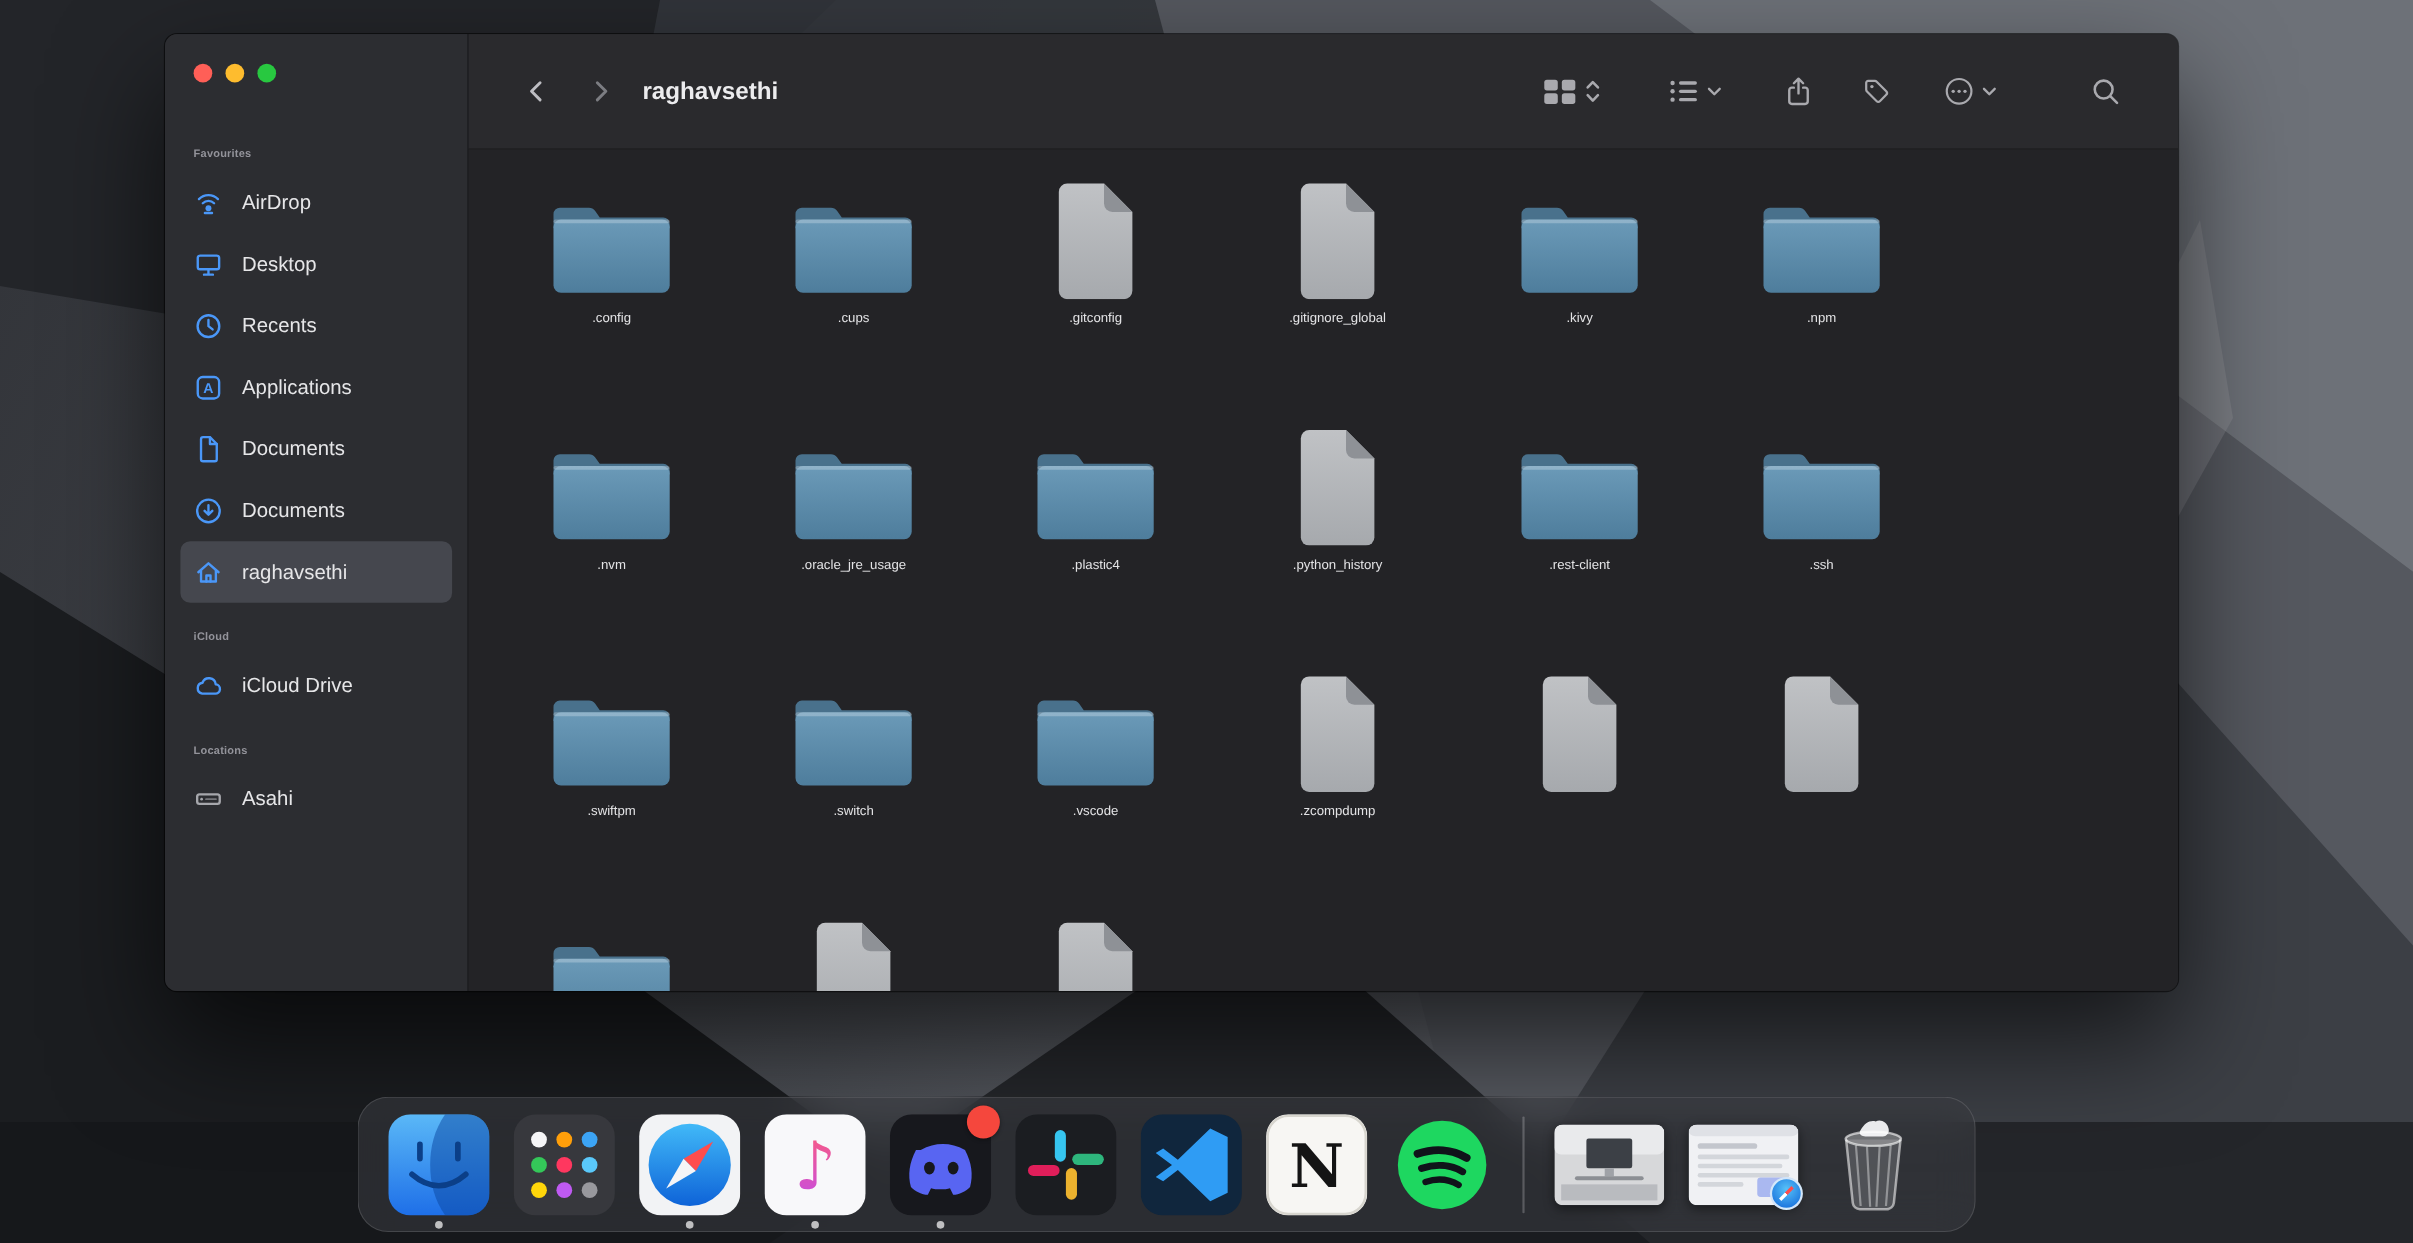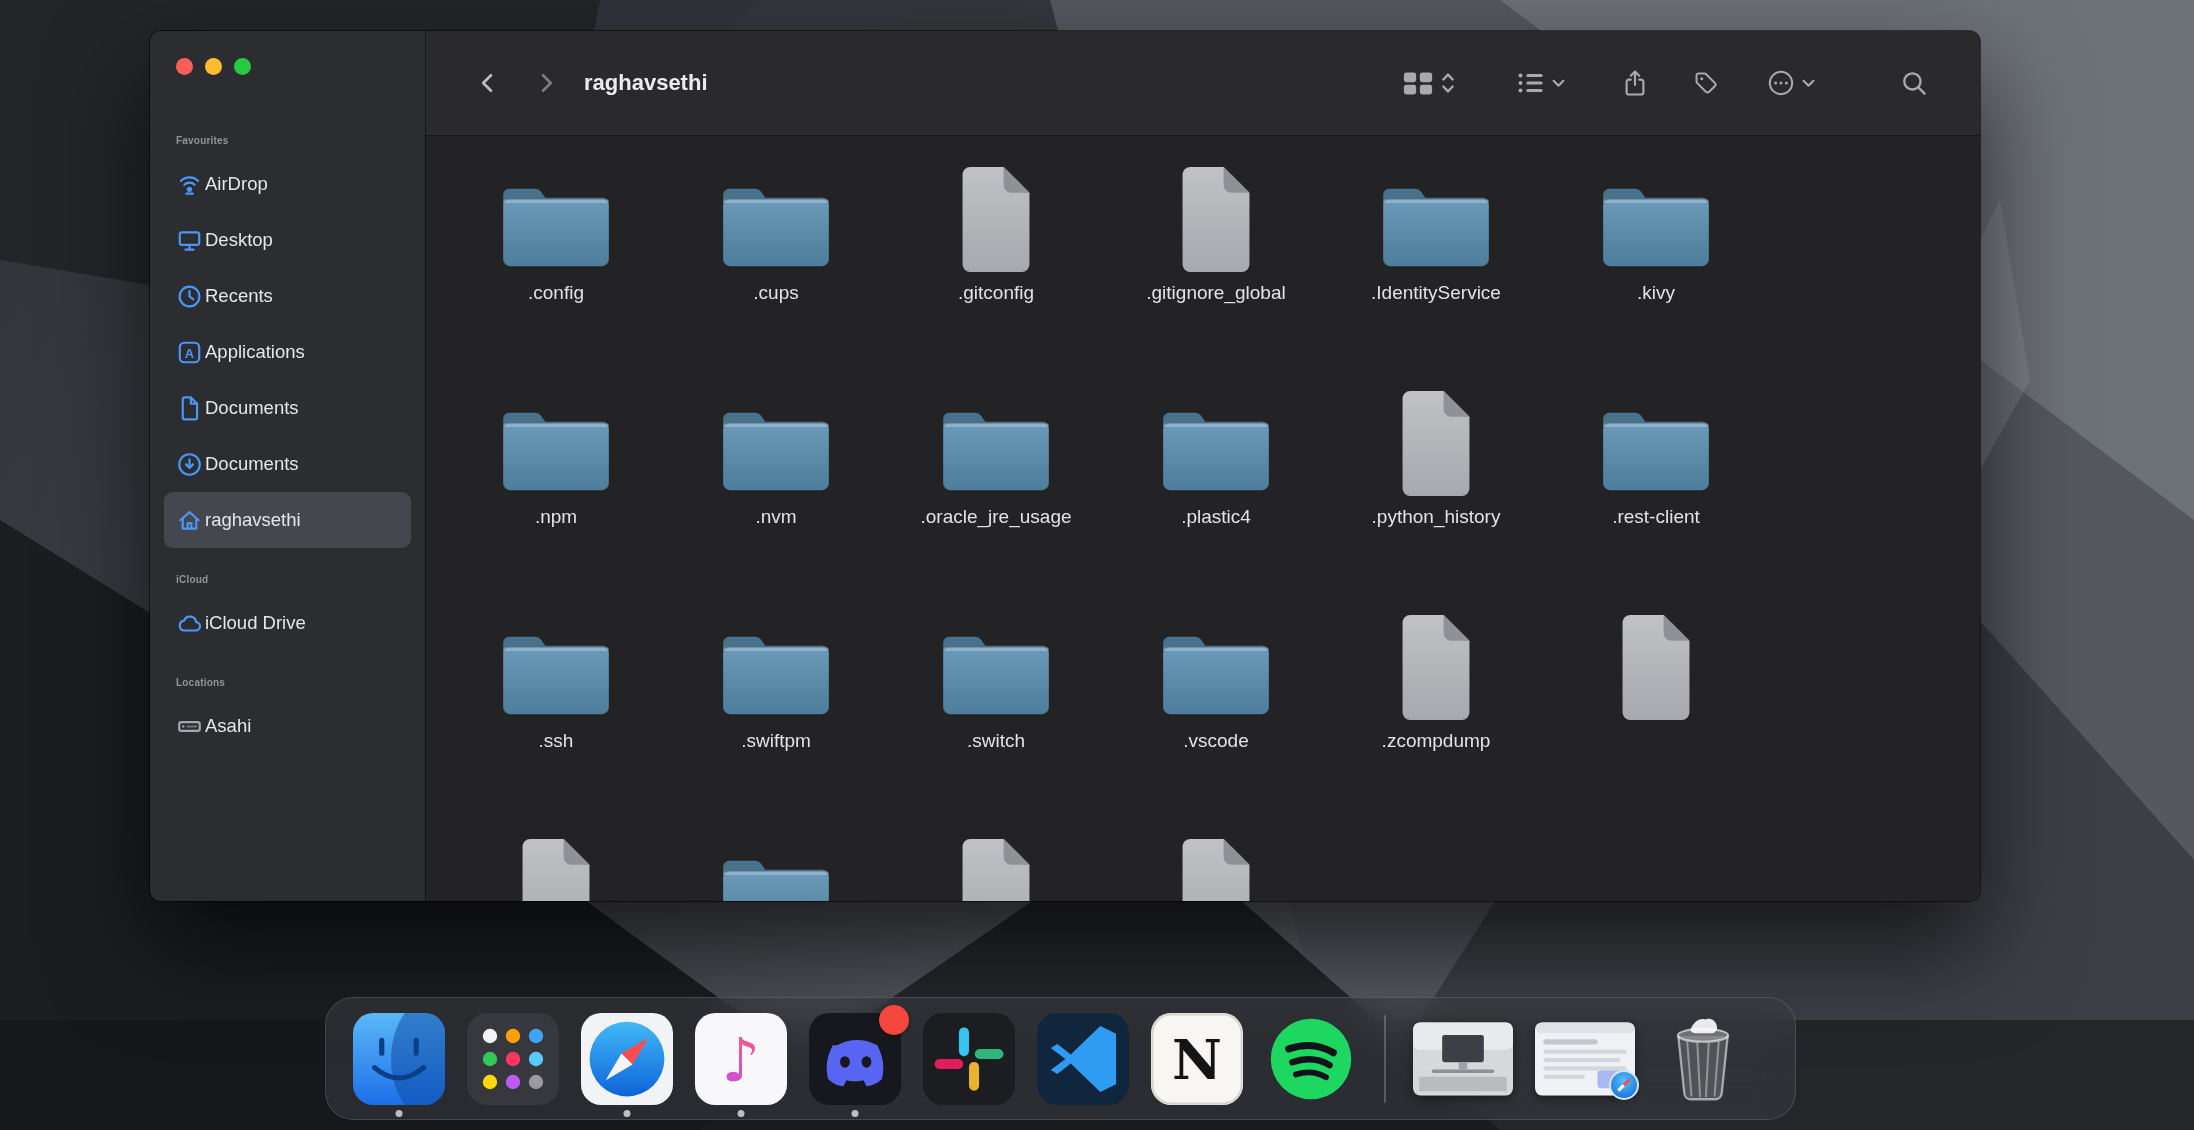--- a/index.html
+++ b/index.html
@@ -28,21 +28,21 @@
   .tl.red{background:var(--traffic-red,#ff5f57);}
   .tl.yellow{background:var(--traffic-yellow,#febc2e);}
   .tl.green{background:var(--traffic-green,#28c840);}
   .sidebar-sections{margin-top:60px;padding:0 14px;}
   .side-header{
     font-size:10px;font-weight:700;color:#93939a;
     margin:26px 0 10px 12px;letter-spacing:.2px;
   }
   .side-section:first-child .side-header{margin-top:0;}
   .side-item{
-    height:56px;display:flex;align-items:center;gap:2px;
+    height:56px;display:flex;align-items:center;gap:17px;
     padding:0 12px;border-radius:9px;color:#e6e6e8;font-size:18.5px;
   }
   .side-item.selected{background:#45474e;}
   .side-icon{width:27px;height:27px;color:var(--accent-blue,#4a97f8);flex:none;display:flex;}
   .side-icon svg{width:27px;height:27px;}
   .side-icon.gray{color:#a6a7ac;}
   .side-label{white-space:nowrap;}
 
   
   .main{flex:1;display:flex;flex-direction:column;min-width:0;}
@@ -65,21 +65,21 @@
   .tb-share{margin-left:58px;}
   .tb-tag{margin-left:46px;}
   .tb-more{margin-left:48px;}
   .tb-search{margin-left:86px;}
 
   
   .content{flex:1;background:#232326;overflow:hidden;padding:14px 0 0 20px;}
   .grid{display:grid;grid-template-columns:repeat(6,220px);grid-auto-rows:224px;}
   .tile{display:flex;flex-direction:column;align-items:center;}
   .tile-icon{height:122px;display:flex;align-items:flex-end;justify-content:center;}
-  .tile-label{margin-top:10px;font-size:19px;color:#e3e3e5;white-space:nowrap;}
+  .tile-label{margin-top:10px;font-size:12px;color:#e3e3e5;white-space:nowrap;}
 
   
   .dock{
     position:absolute;left:325px;top:997px;width:1471px;height:123px;
     box-sizing:border-box;border-radius:28px;
     background:rgba(58,60,66,.55);
     border:1px solid rgba(255,255,255,.13);
     display:flex;align-items:center;padding:0 16px;
     backdrop-filter:blur(18px);
   }
@@ -388,30 +388,20 @@
   <div class="tile">
     <span class="tile-icon">
               <svg viewBox="0 0 90 112" width="86" height="107">
   <path d="M10 10a8 8 0 0 1 8-8h35l27 27v75a8 8 0 0 1-8 8H18a8 8 0 0 1-8-8Z" fill="url(#fileGrad)"></path>
   <path d="M53 2l27 27H61a8 8 0 0 1-8-8Z" fill="#8e9196"></path>
 </svg>
             </span>
     <span class="tile-label">.gitignore_global</span>
   </div>
 
-  <div class="tile">
-    <span class="tile-icon">
-              <svg viewBox="0 0 120 92" width="118" height="90">
-  <path d="M6 24 V13 a6 6 0 0 1 6-6 h27 a7 7 0 0 1 5.6 2.8 L49 16 h59 a6 6 0 0 1 6 6 v4 H6 Z" fill="#49718c"></path>
-  <rect x="6" y="18" width="108" height="68" rx="7" fill="url(#folderGrad)"></rect>
-  <rect x="6" y="18" width="108" height="3.5" rx="1.75" fill="rgba(255,255,255,0.25)"></rect>
-</svg>
-            </span>
-    <span class="tile-label">.IdentityService</span>
-  </div>
 
   <div class="tile">
     <span class="tile-icon">
               <svg viewBox="0 0 120 92" width="118" height="90">
   <path d="M6 24 V13 a6 6 0 0 1 6-6 h27 a7 7 0 0 1 5.6 2.8 L49 16 h59 a6 6 0 0 1 6 6 v4 H6 Z" fill="#49718c"></path>
   <rect x="6" y="18" width="108" height="68" rx="7" fill="url(#folderGrad)"></rect>
   <rect x="6" y="18" width="108" height="3.5" rx="1.75" fill="rgba(255,255,255,0.25)"></rect>
 </svg>
             </span>
     <span class="tile-label">.kivy</span>

